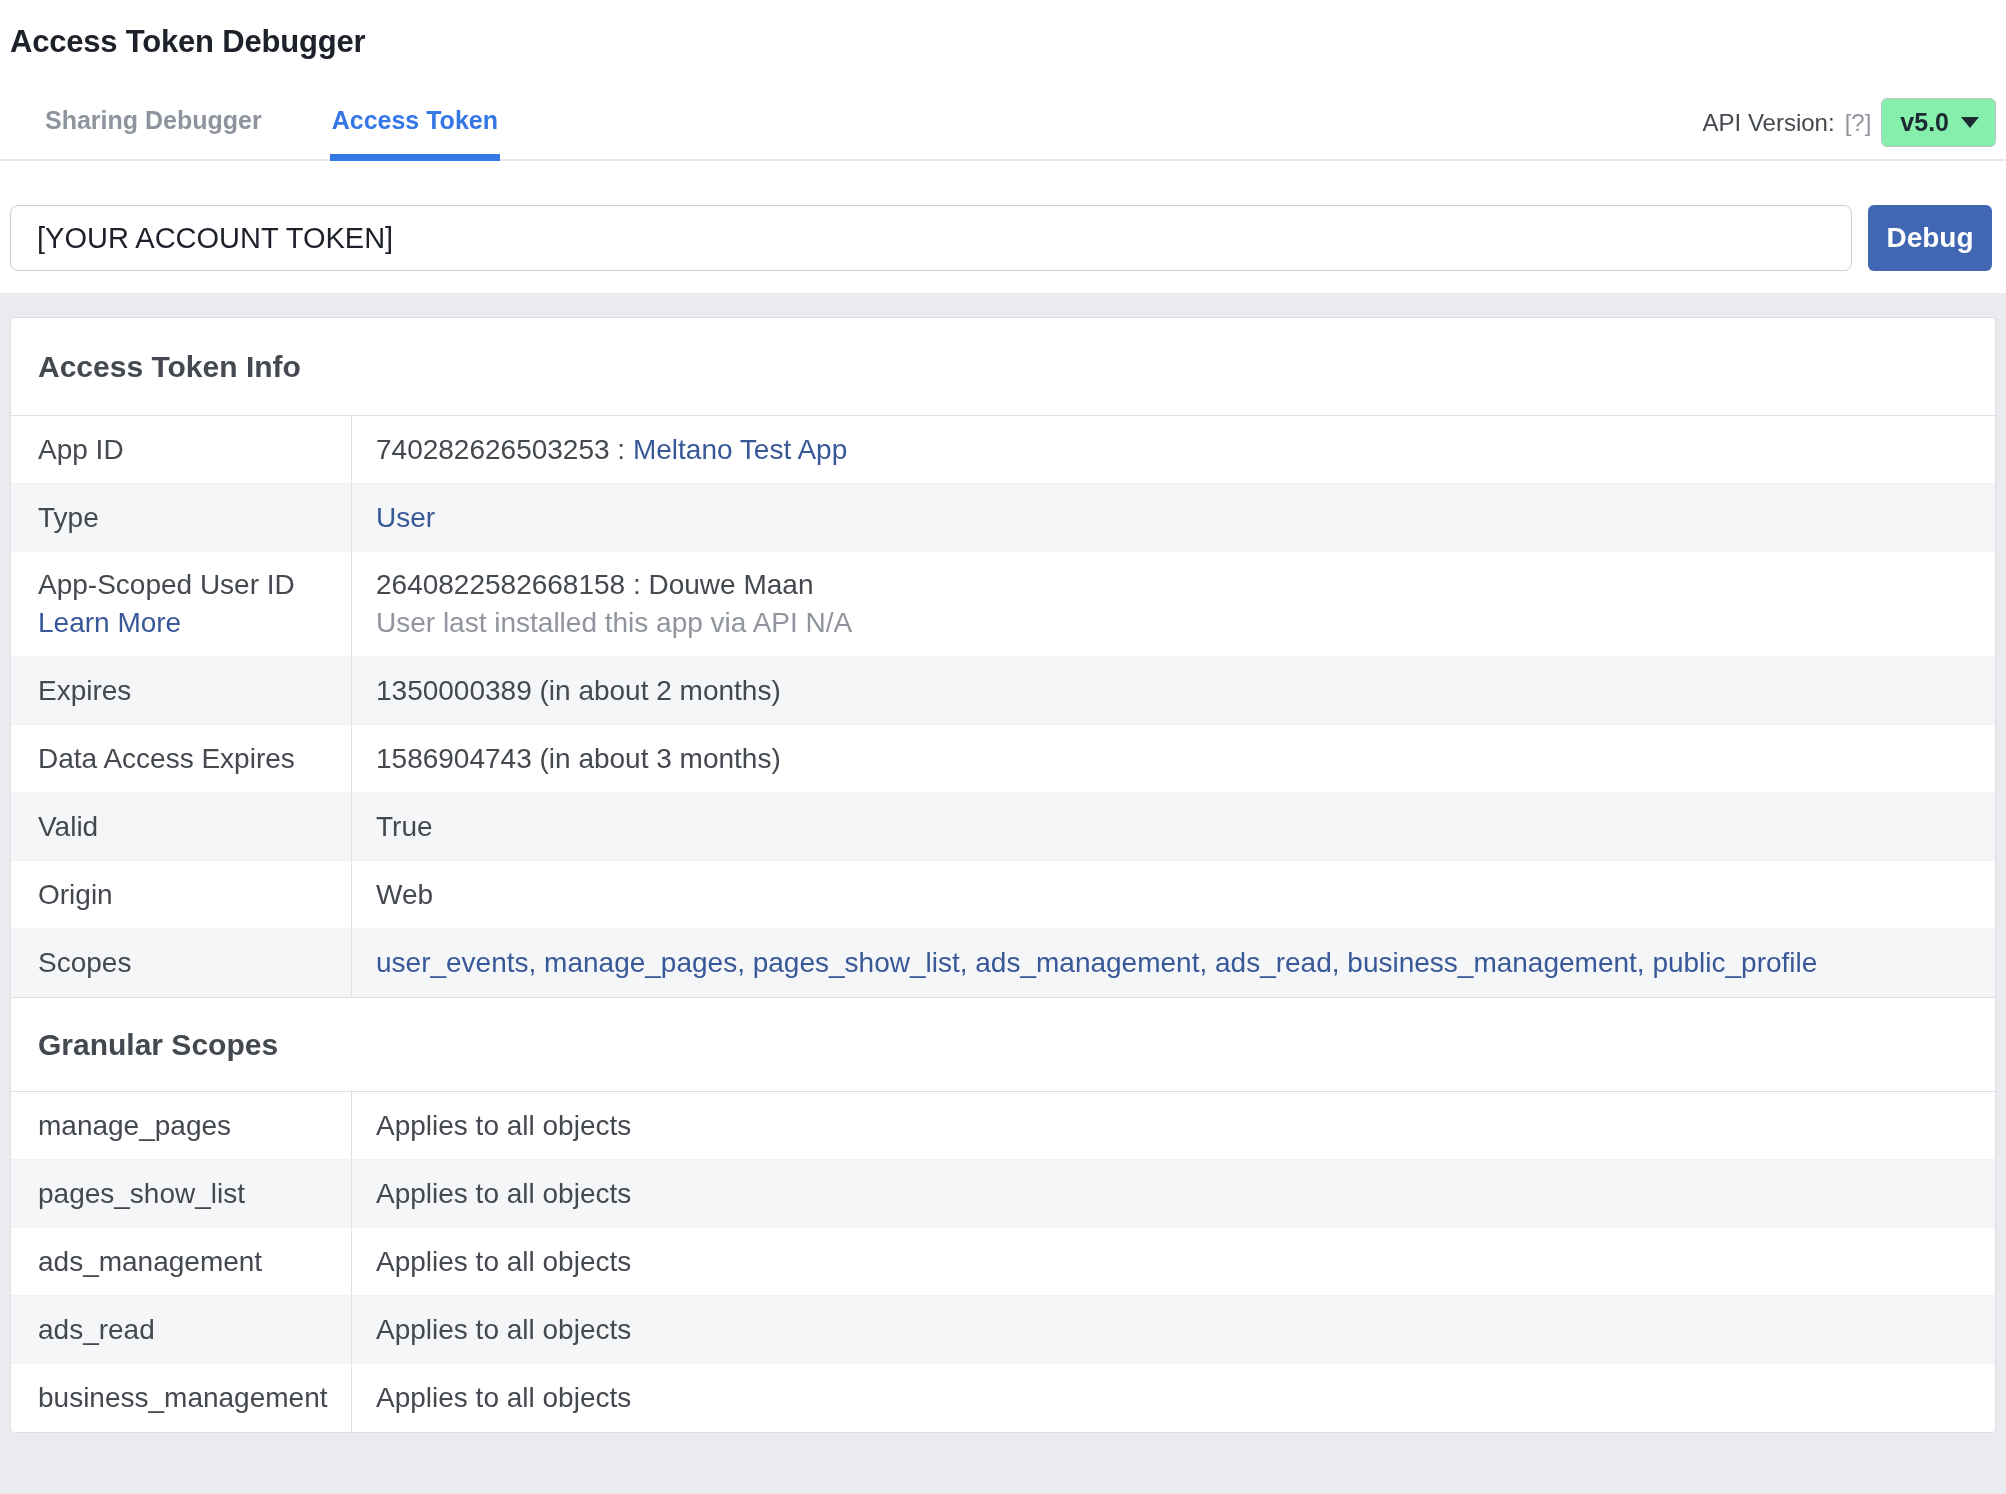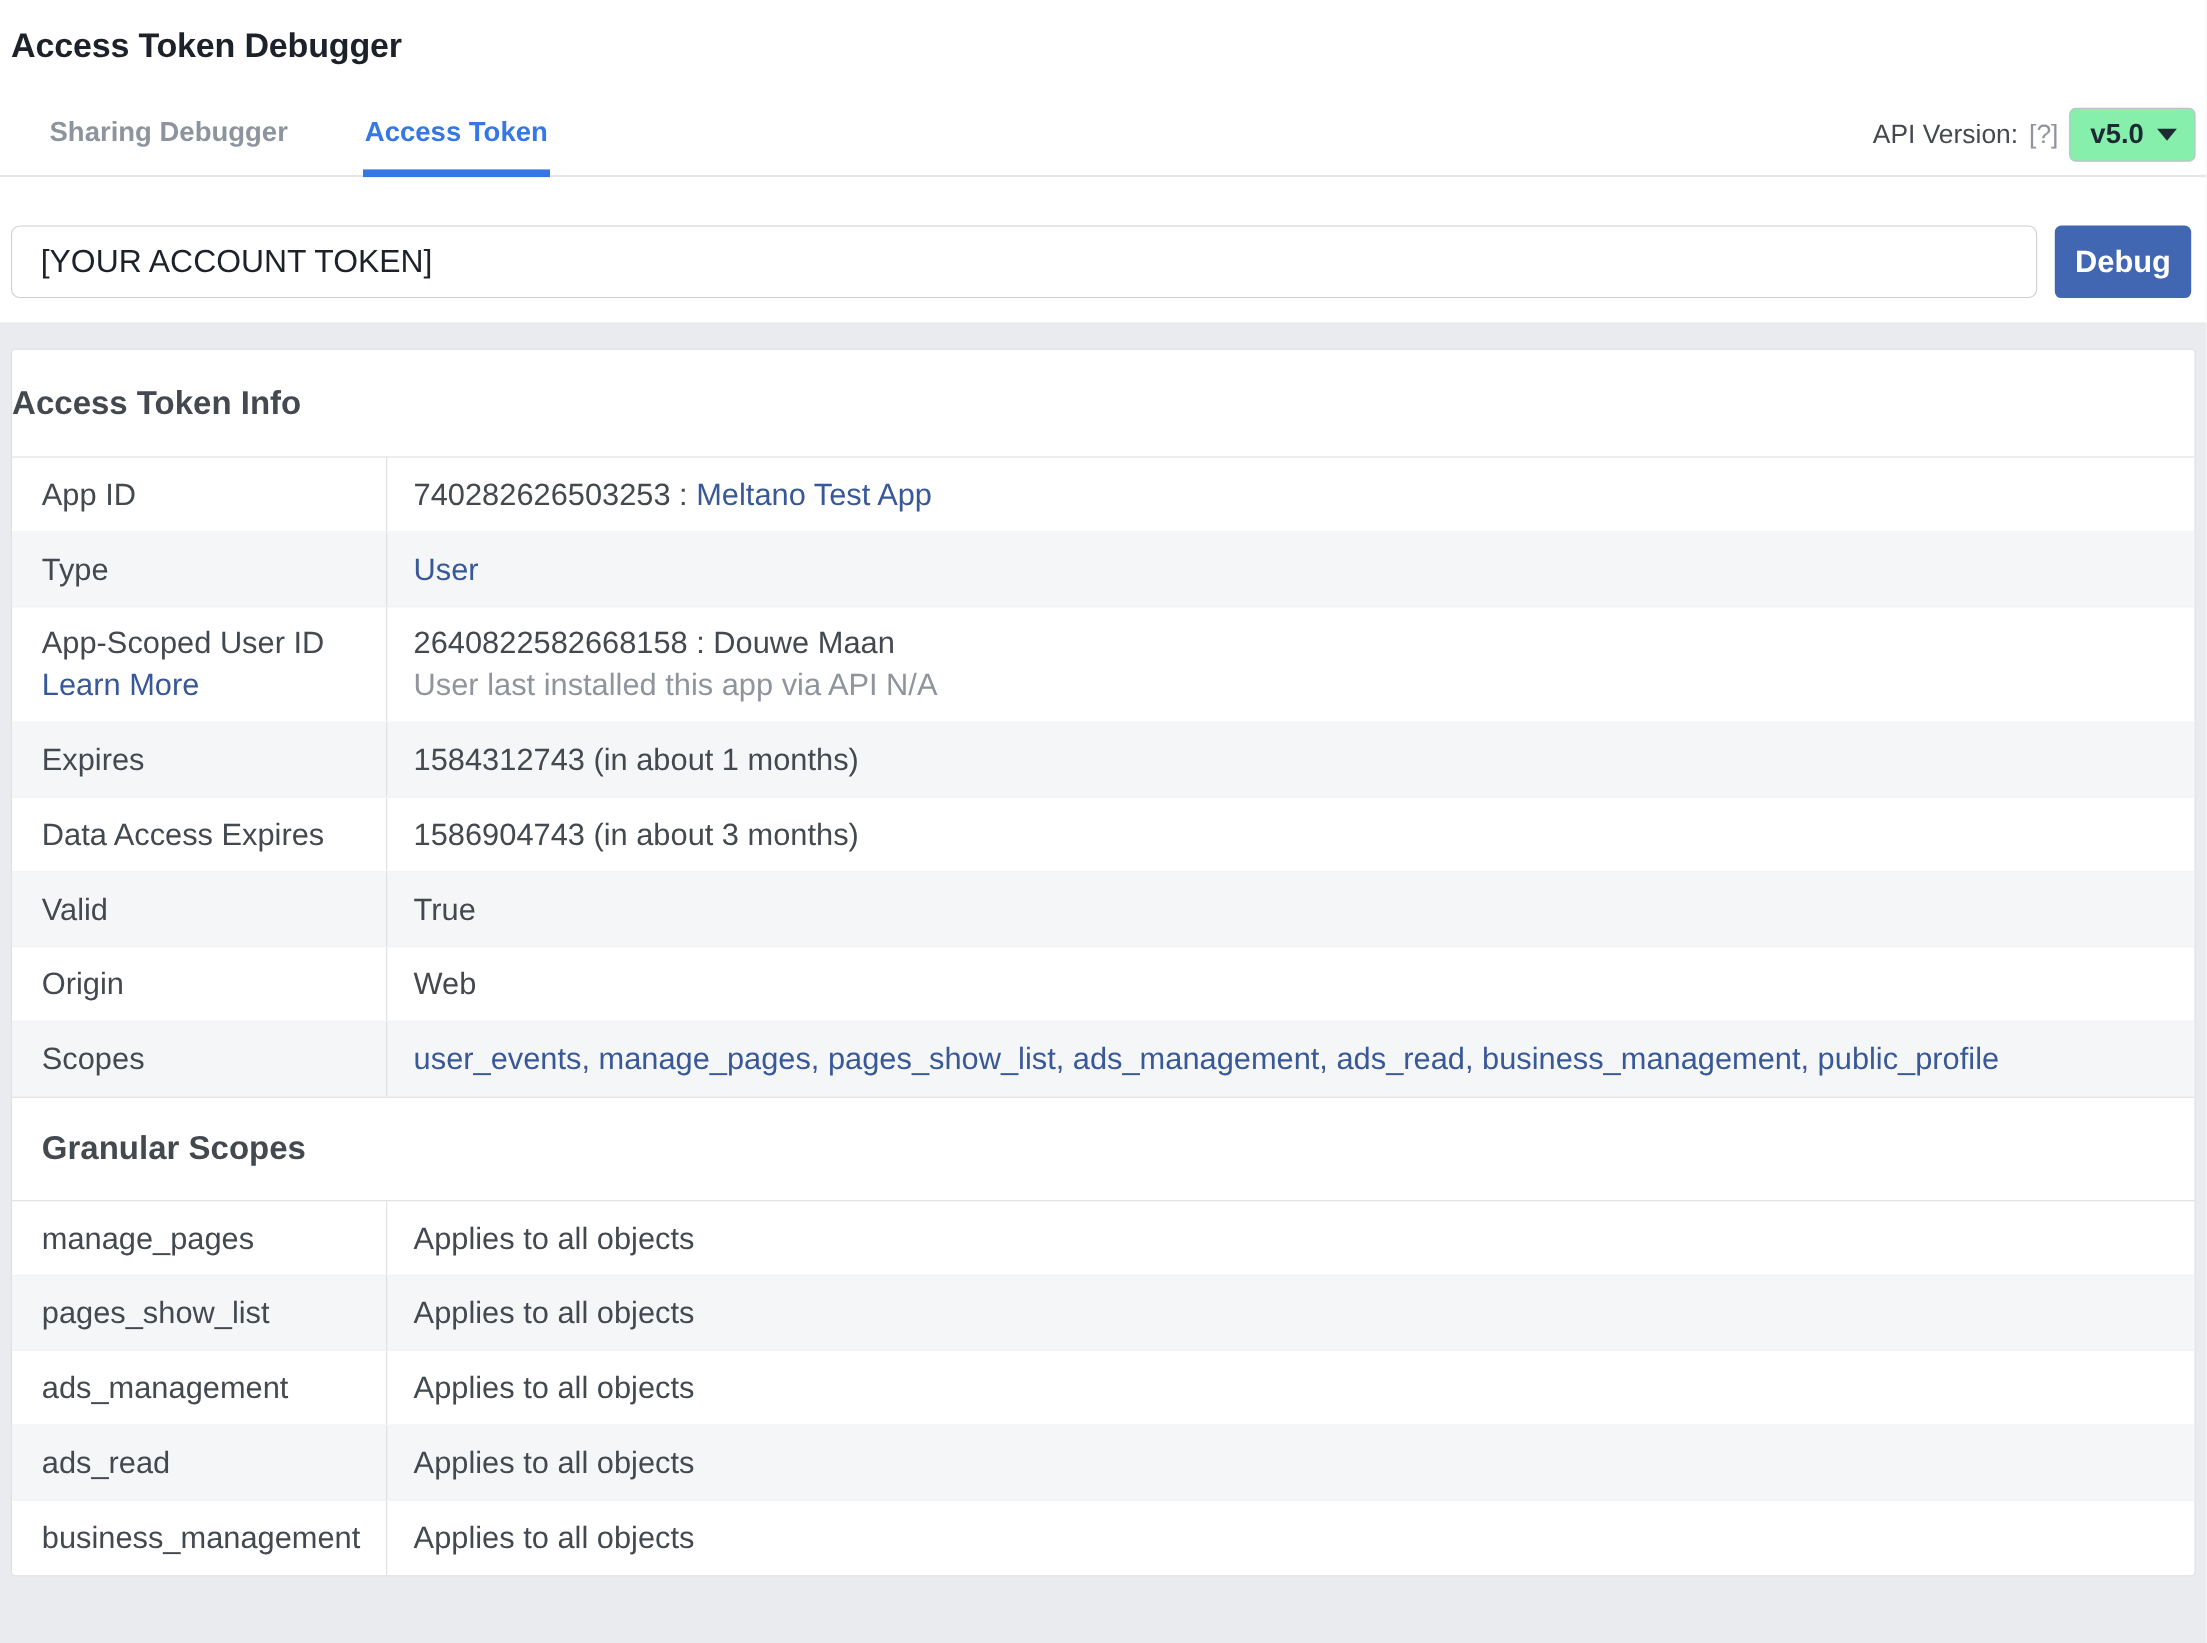--- a/index.html
+++ b/index.html
@@ -64,21 +64,21 @@
 
   
   .content { padding: 24px 10px 0 10px; }
   .card {
     background: #fff; border: 1px solid #dddfe2; border-radius: 4px;
     overflow: hidden;
   }
   .section-title {
     font-size: 30px; font-weight: bold; color: #444950;
   }
-  .card-header { height: 98px; display: flex; align-items: center; border-bottom: 1px solid #dddfe2; }
+  .card-header { height: 98px; display: flex; align-items: center; padding-left: 27px; border-bottom: 1px solid #dddfe2; }
   .mid-header  { height: 95px; display: flex; align-items: center; padding-left: 27px; border-top: 1px solid #dddfe2; border-bottom: 1px solid #dddfe2; }
 
   .row {
     display: grid; grid-template-columns: 341px 1fr;
     min-height: 68px; border-bottom: 1px solid #f0f1f3;
   }
   .row:last-child { border-bottom: none; }
   .tbl .row:nth-child(even) { background: #f5f6f7; }
   .cell { display: flex; flex-direction: column; justify-content: center; font-size: 28px; }
   .cell.label { padding: 14px 16px 14px 27px; border-right: 1px solid #dddfe2; color: #444950; }
@@ -140,21 +140,21 @@
           <span>App-Scoped User ID</span>
           <a>Learn More</a>
         </div>
         <div class="cell value">
           <span>2640822582668158 : Douwe Maan</span>
           <span class="muted">User last installed this app via API N/A</span>
         </div>
       </div>
       <div class="row">
         <div class="cell label">Expires</div>
-        <div class="cell value">1584312743 (in about 1 months)</div>
+        <div class="cell value">1350000389 (in about 2 months)</div>
       </div>
       <div class="row">
         <div class="cell label">Data Access Expires</div>
         <div class="cell value">1586904743 (in about 3 months)</div>
       </div>
       <div class="row">
         <div class="cell label">Valid</div>
         <div class="cell value">True</div>
       </div>
       <div class="row">

